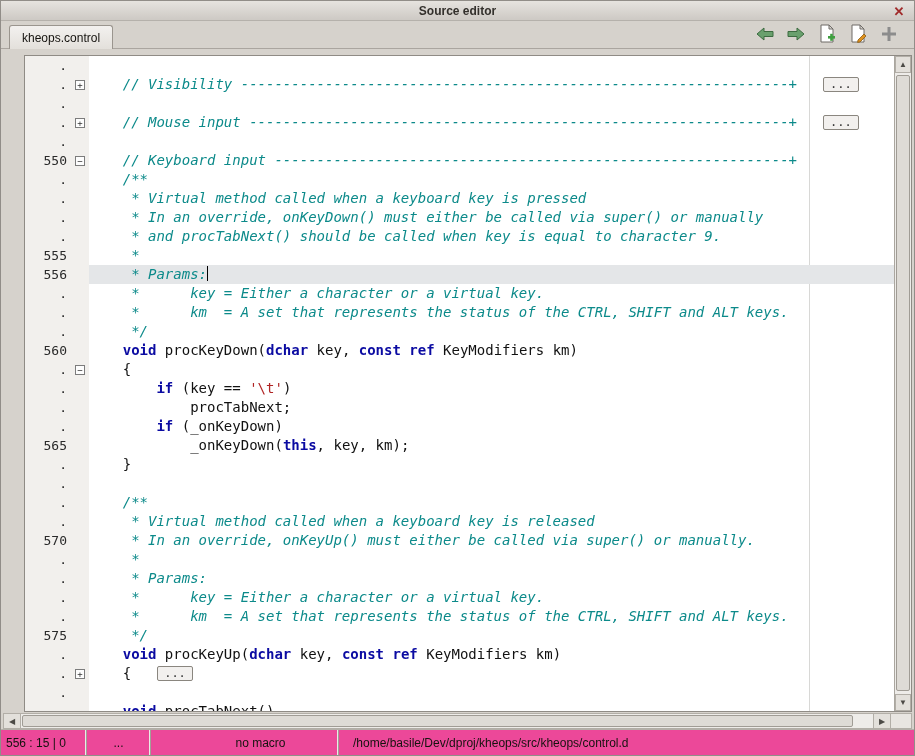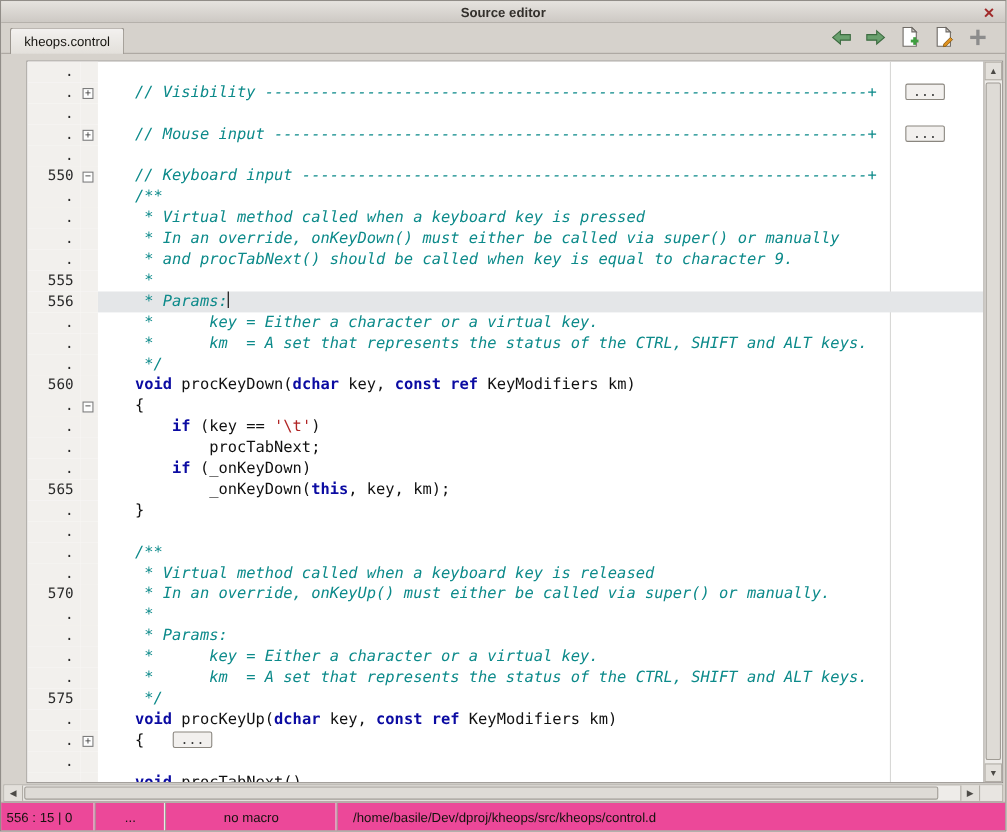--- a/index.html
+++ b/index.html
@@ -76,21 +76,21 @@
   .hcorner { width:21px; flex:0 0 21px; background:#e8e5e1; border-left:1px solid #b2aea7; }
 
   
   .statusbar { position:absolute; left:0; right:0; bottom:0; height:26px;
     background:#ec4899; border-top:1px solid #b3afa8; display:flex; align-items:stretch;
     font-size:12px; color:#15130f; }
   .sb-panel { display:flex; align-items:center; border-right:1px solid #a29e97;
     box-shadow:inset -1px 0 0 #eceae6; }
   .sb-1 { width:86px; padding-left:5px; }
   .sb-2 { width:64px; justify-content:center; }
-  .sb-3 { width:156px; justify-content:center; }
+  .sb-3 { width:156px; justify-content:center;margin-left:32px; }
   .sb-4 { flex:1; padding-left:14px; border-right:none; box-shadow:none; }
 </style>
 </head>
 <body>
 
 <div class="window">
 
   <div class="titlebar">
     <span class="title">Source editor</span>
     <div class="close-btn">

